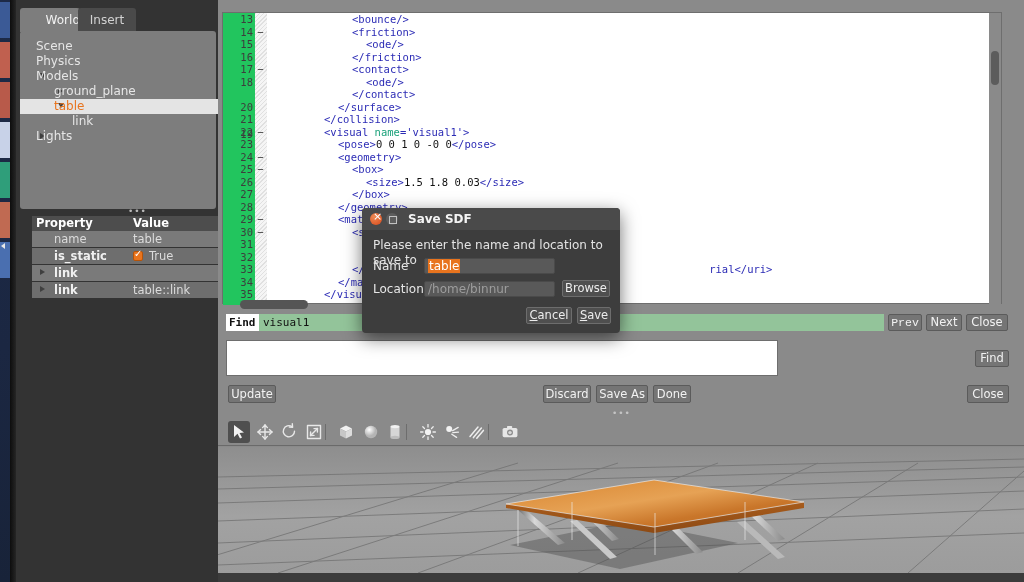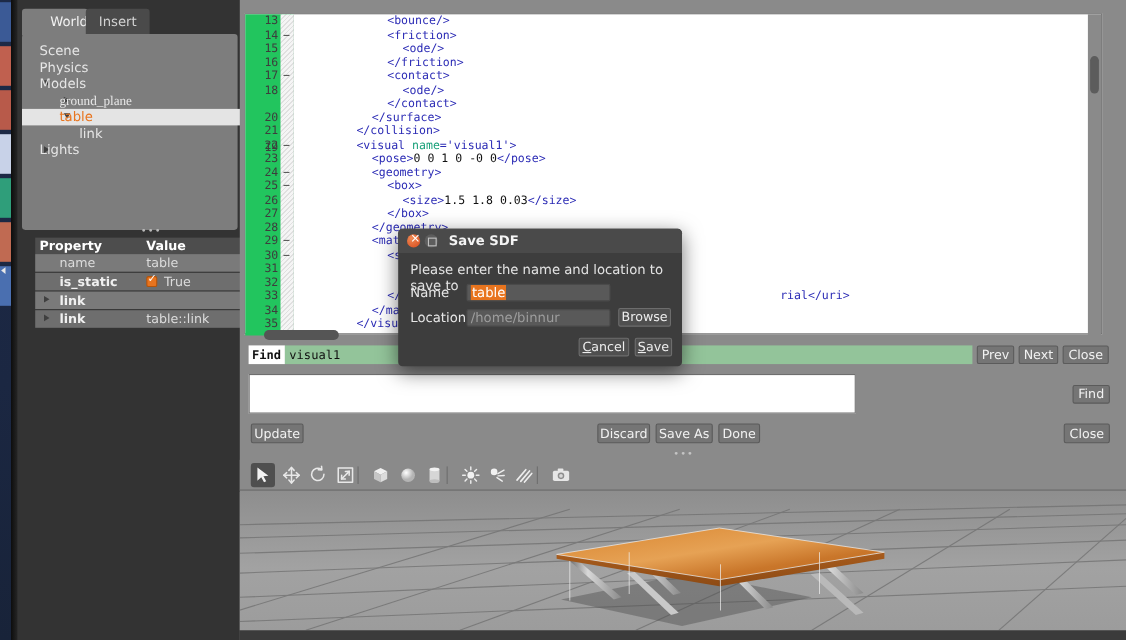--- a/index.html
+++ b/index.html
@@ -160,21 +160,21 @@
     background: #93c49a; color: #101010;
     font-family: "DejaVu Sans Mono","Liberation Mono",monospace;
     font-size: 11px; line-height: 17px; padding-left: 4px;
   }
   .btn {
     background: #757575; color: #f2f2f2;
     border: 1px solid #5b5b5b; border-radius: 2px;
     font-size: 11.5px; text-align: center; white-space: nowrap;
   }
   .findbar .btn { position: absolute; top: 0; height: 17px; line-height: 15px; }
-  .btn-prev  { left: 666px; width: 34px; }
+  .btn-prev  { left: 666px; width: 34px; font-family: Liberation Mono, monospace; }
   .btn-next  { left: 704px; width: 36px; }
   .btn-close1 { left: 744px; width: 42px; }
 
   
   .logbox {
     position: absolute; left: 226px; top: 340px; width: 552px; height: 36px;
     background: #ffffff; border: 1px solid #6e6e6e;
   }
   .btn-find-right {
     position: absolute; left: 975px; top: 350px; width: 34px; height: 17px; line-height: 15px;
@@ -293,21 +293,21 @@
         <div class="tree-item" style="top: 8px;">
           <span class="tree-label" style="left: 16px;">Scene</span>
         </div>
         <div class="tree-item" style="top: 23px;">
           <span class="tree-label" style="left: 16px;">Physics</span>
         </div>
         <div class="tree-item" style="top: 38px;">
           <span class="arrow down" style="left: 20px;"></span>
           <span class="tree-label" style="left: 16px;">Models</span>
         </div>
-        <div class="tree-item" style="top: 53px; font-family: Liberation Serif, serif;">
+        <div class="tree-item" style="top: 53px;">
           <span class="arrow right" style="left: 38px;"></span>
           <span class="tree-label" style="left: 34px;">ground_plane</span>
         </div>
         <div class="tree-item selected" style="top: 68px;">
           <span class="arrow down" style="left: 38px;"></span>
           <span class="tree-label" style="left: 34px;">table</span>
         </div>
         <div class="tree-item" style="top: 83px;">
           <span class="tree-label" style="left: 52px;">link</span>
         </div>

